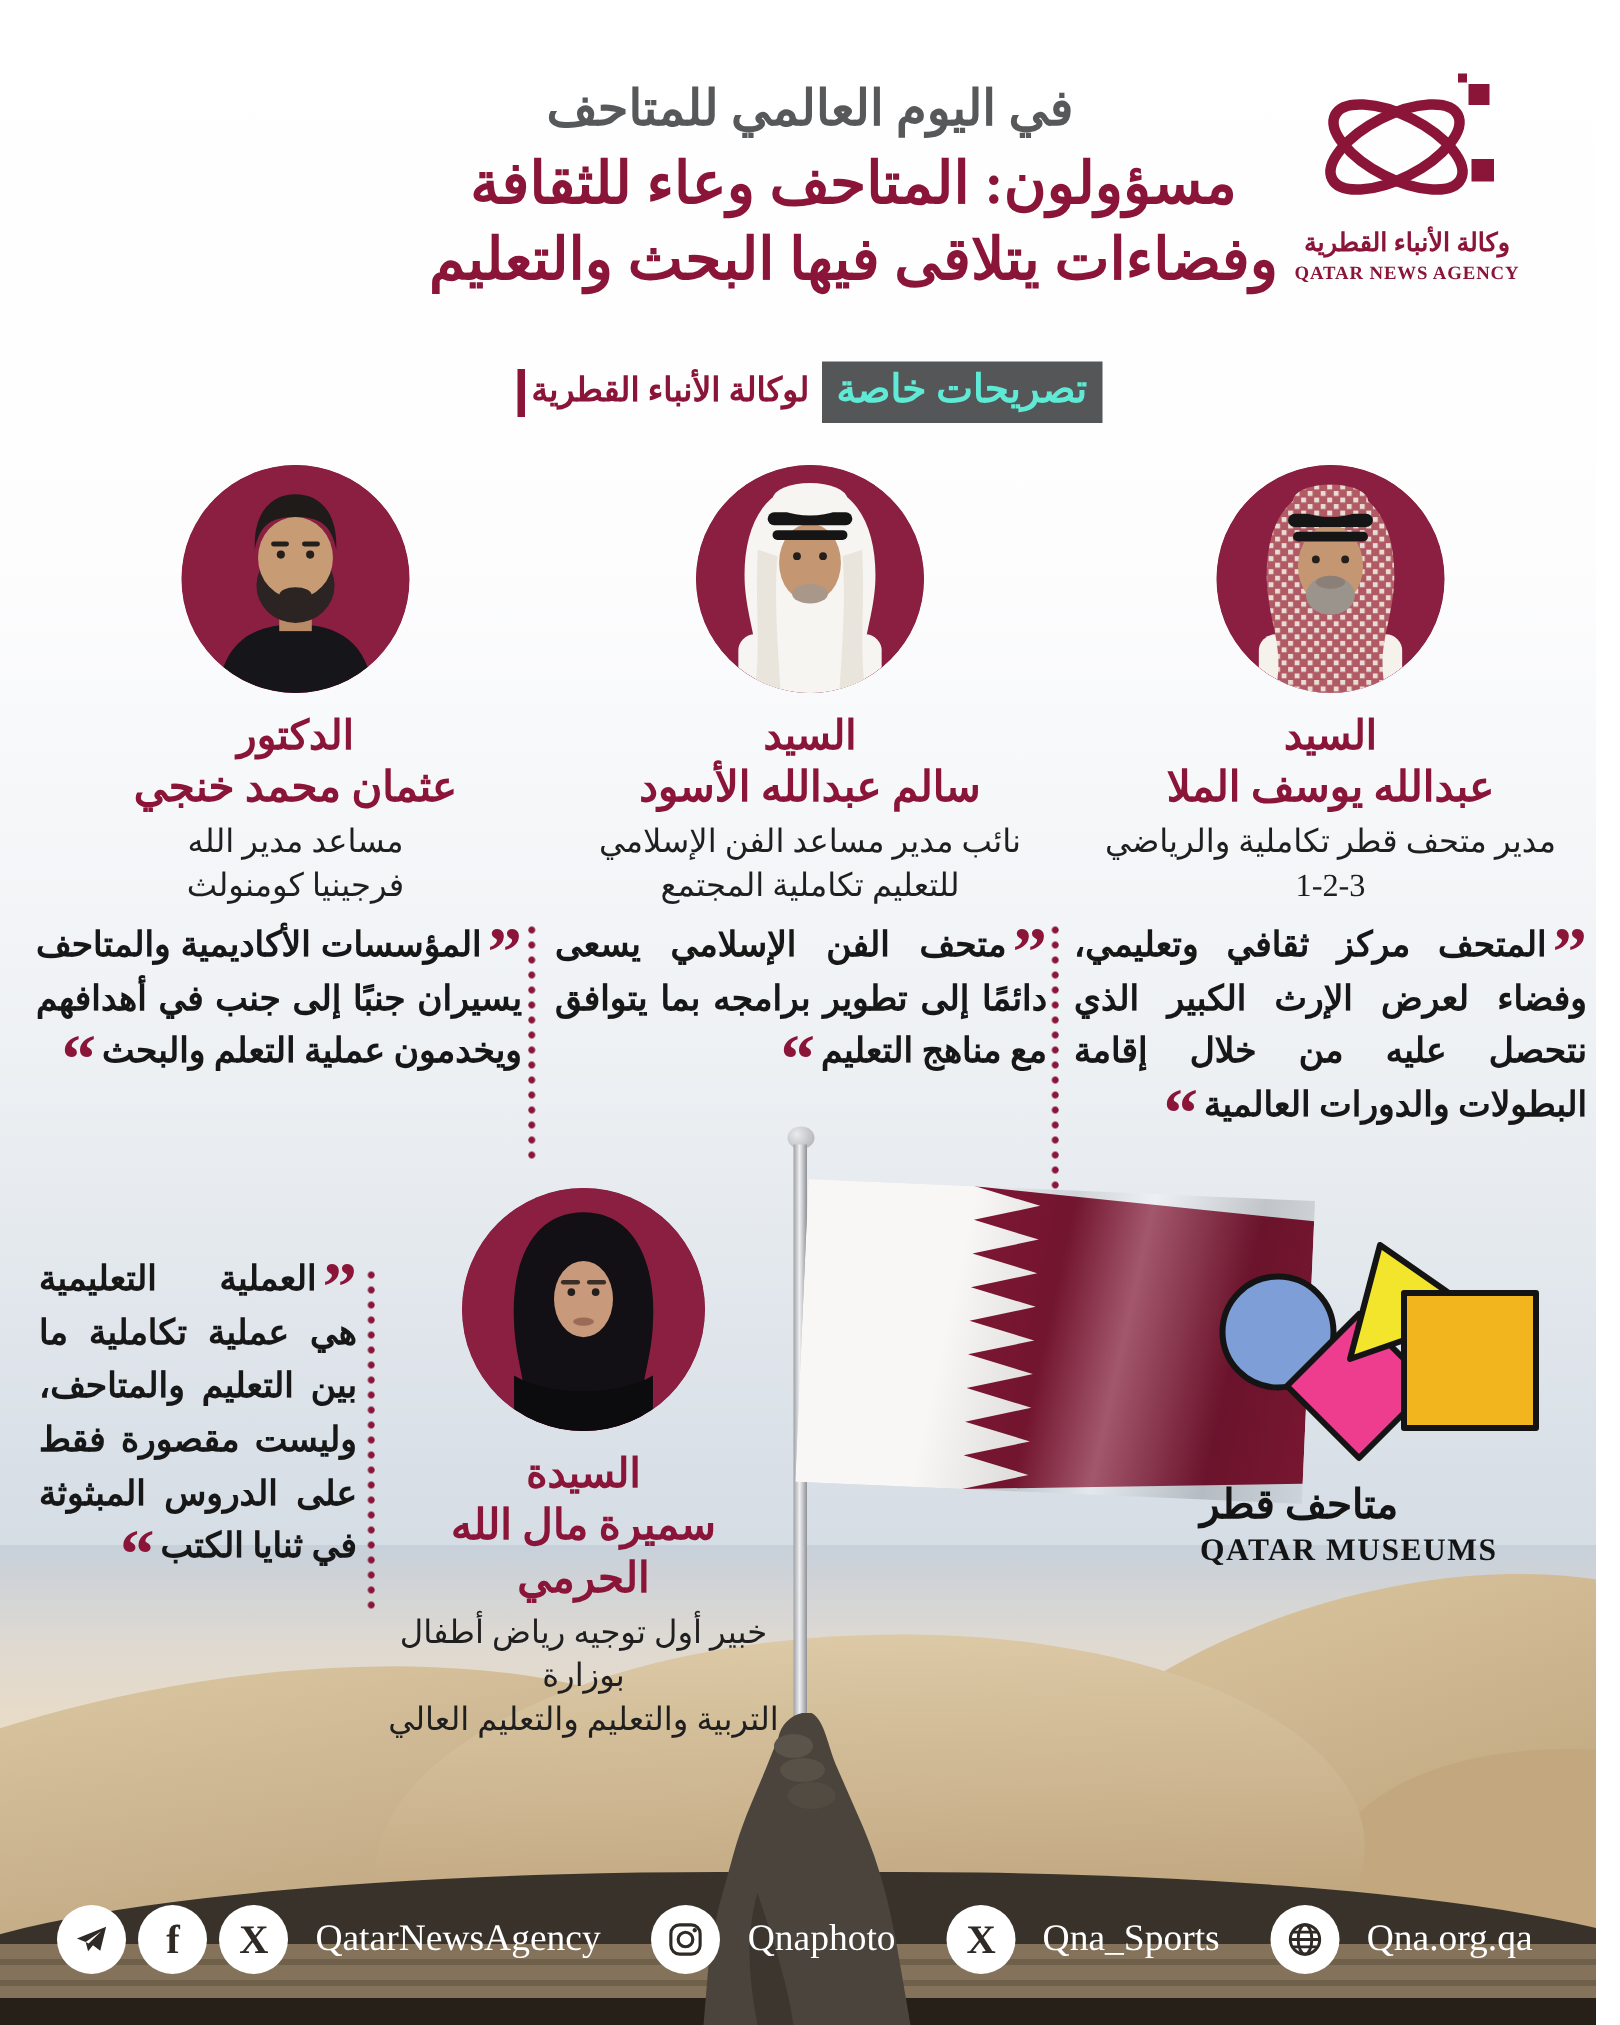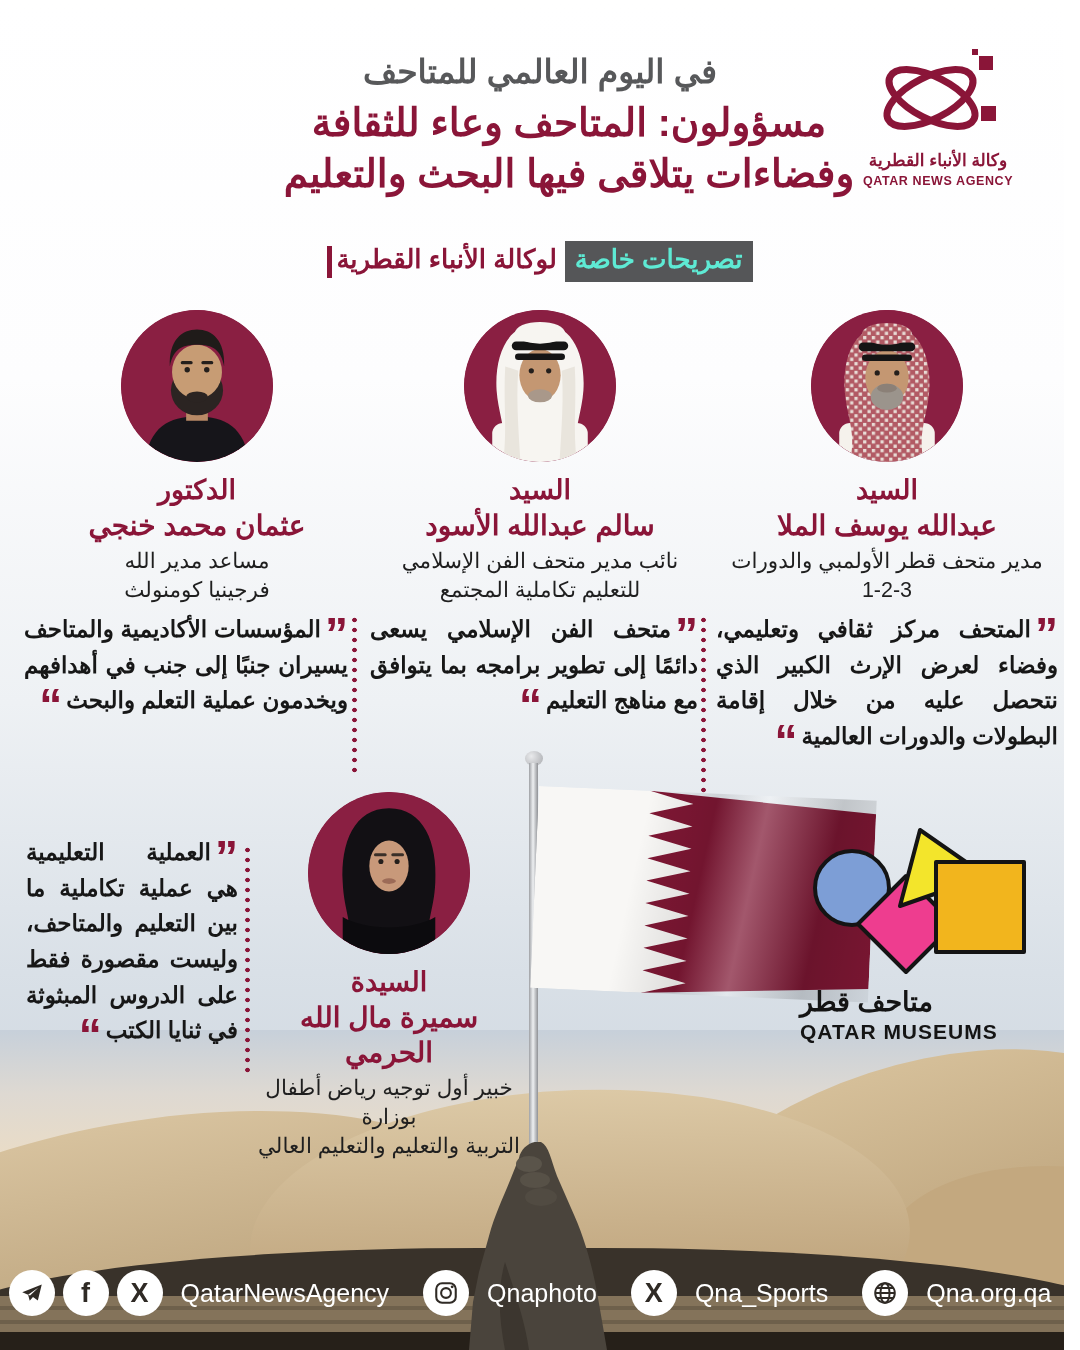--- a/index.html
+++ b/index.html
@@ -1,30 +1,30 @@
 <!DOCTYPE html>
 <html lang="ar"><head>
 <meta charset="utf-8">
 <style>
   html,body{margin:0;padding:0;background:#ffffff;}
   .canvas{
     position:relative;width:1064px;height:1350px;overflow:hidden;
-    font-family:Liberation Sans, sans-serif;
+    font-family:Liberation Serif, serif;
     background:linear-gradient(180deg,#ffffff 0%,#fdfdfe 28%,#eef1f4 52%,#d9e0e7 72%,#c9d2db 92%,#c7d0da 100%);
   }
   
   .supertitle{position:absolute;top:52px;left:0;width:1080px;text-align:center;
     font-size:33px;font-weight:bold;color:#57585a;z-index:5;}
   .main-title{position:absolute;top:98px;left:0;width:1080px;text-align:center;
     font-size:39px;font-weight:bold;color:#8a1538;line-height:1.3;z-index:5;padding-left:29px;}
   .badge-row{position:absolute;top:241px;left:0;width:1080px;display:flex;
     justify-content:center;align-items:center;direction:rtl;z-index:5;}
   .badge-box{background:#555658;color:#5eead4;font-size:26px;font-weight:bold;
     padding:3px 10px 7px 10px;}
-  .badge-rest{color:#8a1538;font-size:26px;font-weight:bold;padding:0 8px 4px 4px;}
+  .badge-rest{color:#8a1538;font-size:22px;font-weight:bold;padding:0 8px 4px 4px;}
   .badge-endbar{width:5px;height:32px;background:#8a1538;}
   
   .qna-logo{position:absolute;top:48px;right:26px;width:200px;text-align:center;z-index:6;}
   .qna-logo .ar{font-size:17px;font-weight:bold;color:#8a1538;margin-top:2px;}
   .qna-logo .en{font-size:12.5px;font-weight:bold;color:#8a1538;letter-spacing:.6px;margin-top:3px;}
   
   .speaker{position:absolute;width:330px;text-align:center;z-index:5;}
   .avatar{width:152px;height:152px;border-radius:50%;margin:0 auto 12px auto;overflow:hidden;
     background:#8a1f42;}
   .honorific{font-size:27px;font-weight:bold;color:#8a1538;line-height:1.25;}
@@ -145,21 +145,21 @@
           <circle cx="79" cy="58" r="2.4" fill="#241f1c"></circle>
           <rect x="44" y="30" width="52" height="8" rx="4" fill="#151515"></rect>
           <rect x="47" y="41" width="46" height="6" rx="3" fill="#151515"></rect>
           <ellipse cx="70" cy="22" rx="23" ry="10" fill="url(#shem)"></ellipse>
         </g>
       </svg>
     </div>
     <div class="honorific" dir="rtl">السيد</div>
     <div class="speaker-name" dir="rtl">عبدالله يوسف الملا</div>
     <div class="role" dir="rtl">
-      <div>مدير متحف قطر الأولمبي والدورات</div>
+      <div>مدير متحف قطر تكاملية والرياضي</div>
       <div dir="ltr">1-2-3</div>
     </div>
   </div>
 
   <div class="speaker" style="left:375px;top:310px;">
     <div class="avatar">
       <svg viewBox="0 0 140 140" width="152" height="152">
         <defs>
             <clipPath id="c2">
               <circle cx="70" cy="70" r="70"></circle>
@@ -178,21 +178,21 @@
           <circle cx="78" cy="56" r="2.4" fill="#241f1c"></circle>
           <rect x="44" y="29" width="52" height="8" rx="4" fill="#151515"></rect>
           <rect x="47" y="40" width="46" height="6" rx="3" fill="#151515"></rect>
           <ellipse cx="70" cy="21" rx="23" ry="10" fill="#f7f5f1"></ellipse>
         </g>
       </svg>
     </div>
     <div class="honorific" dir="rtl">السيد</div>
     <div class="speaker-name" dir="rtl">سالم عبدالله الأسود</div>
     <div class="role" dir="rtl">
-      <div>نائب مدير متحف الفن الإسلامي</div>
+      <div>نائب مدير مساعد الفن الإسلامي</div>
       <div>للتعليم تكاملية المجتمع</div>
     </div>
   </div>
 
   <div class="speaker" style="left:32px;top:310px;">
     <div class="avatar">
       <svg viewBox="0 0 140 140" width="152" height="152">
         <defs>
             <clipPath id="c3">
               <circle cx="70" cy="70" r="70"></circle>

